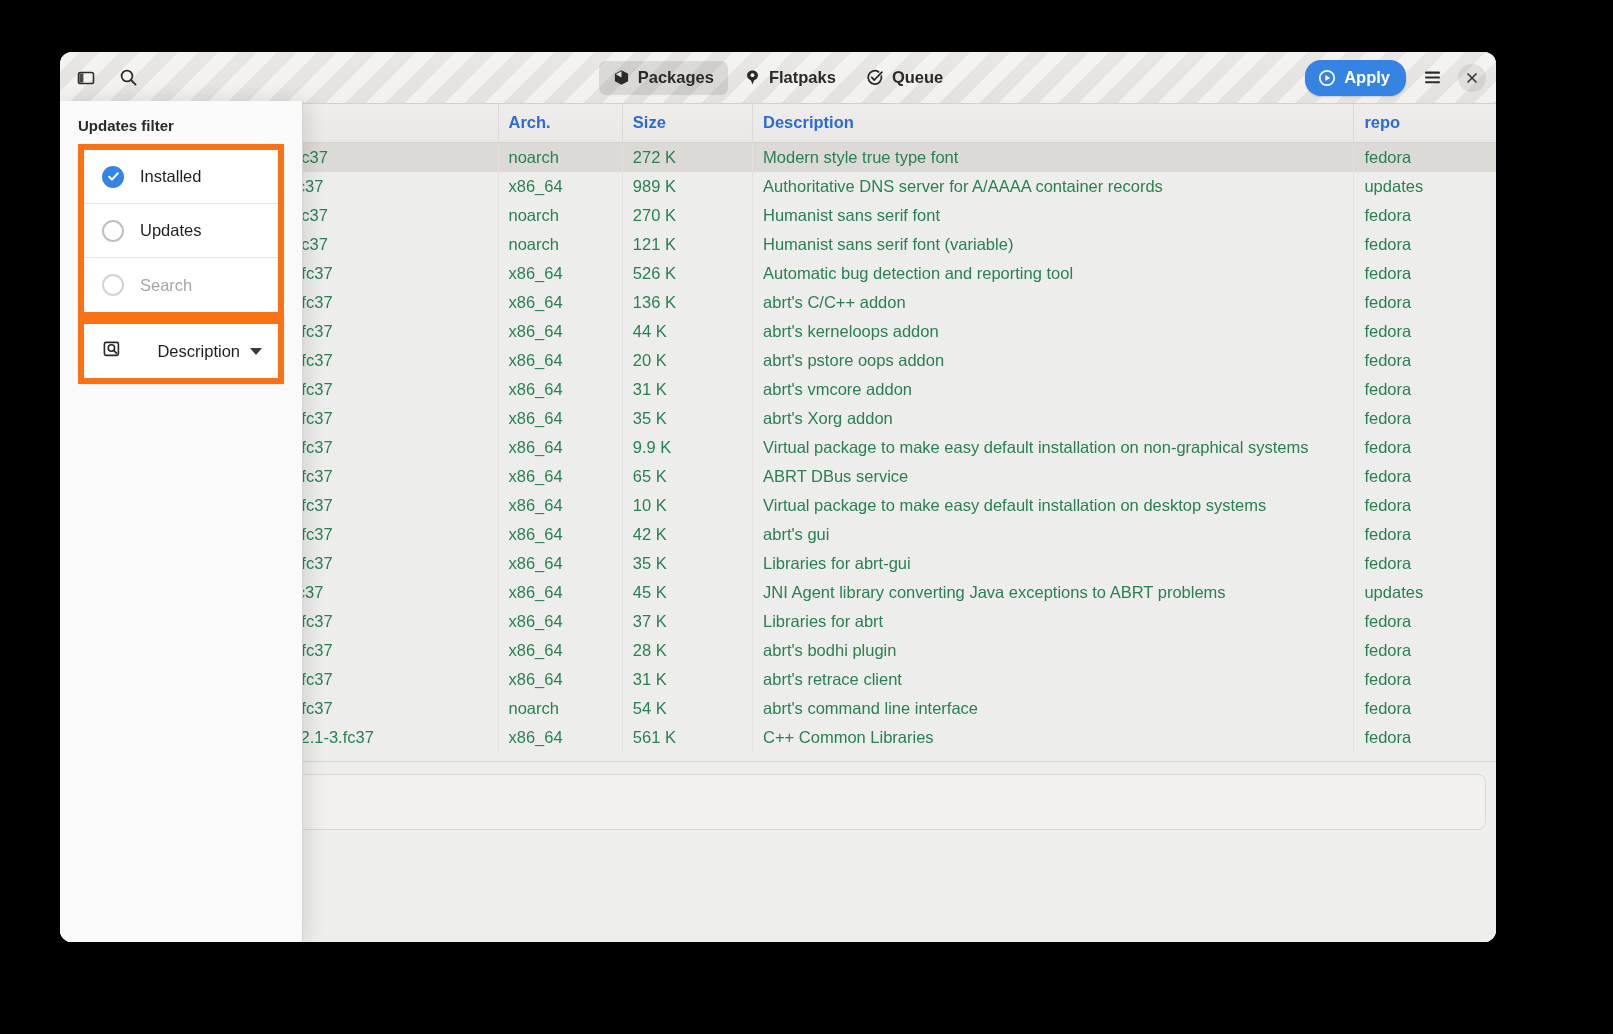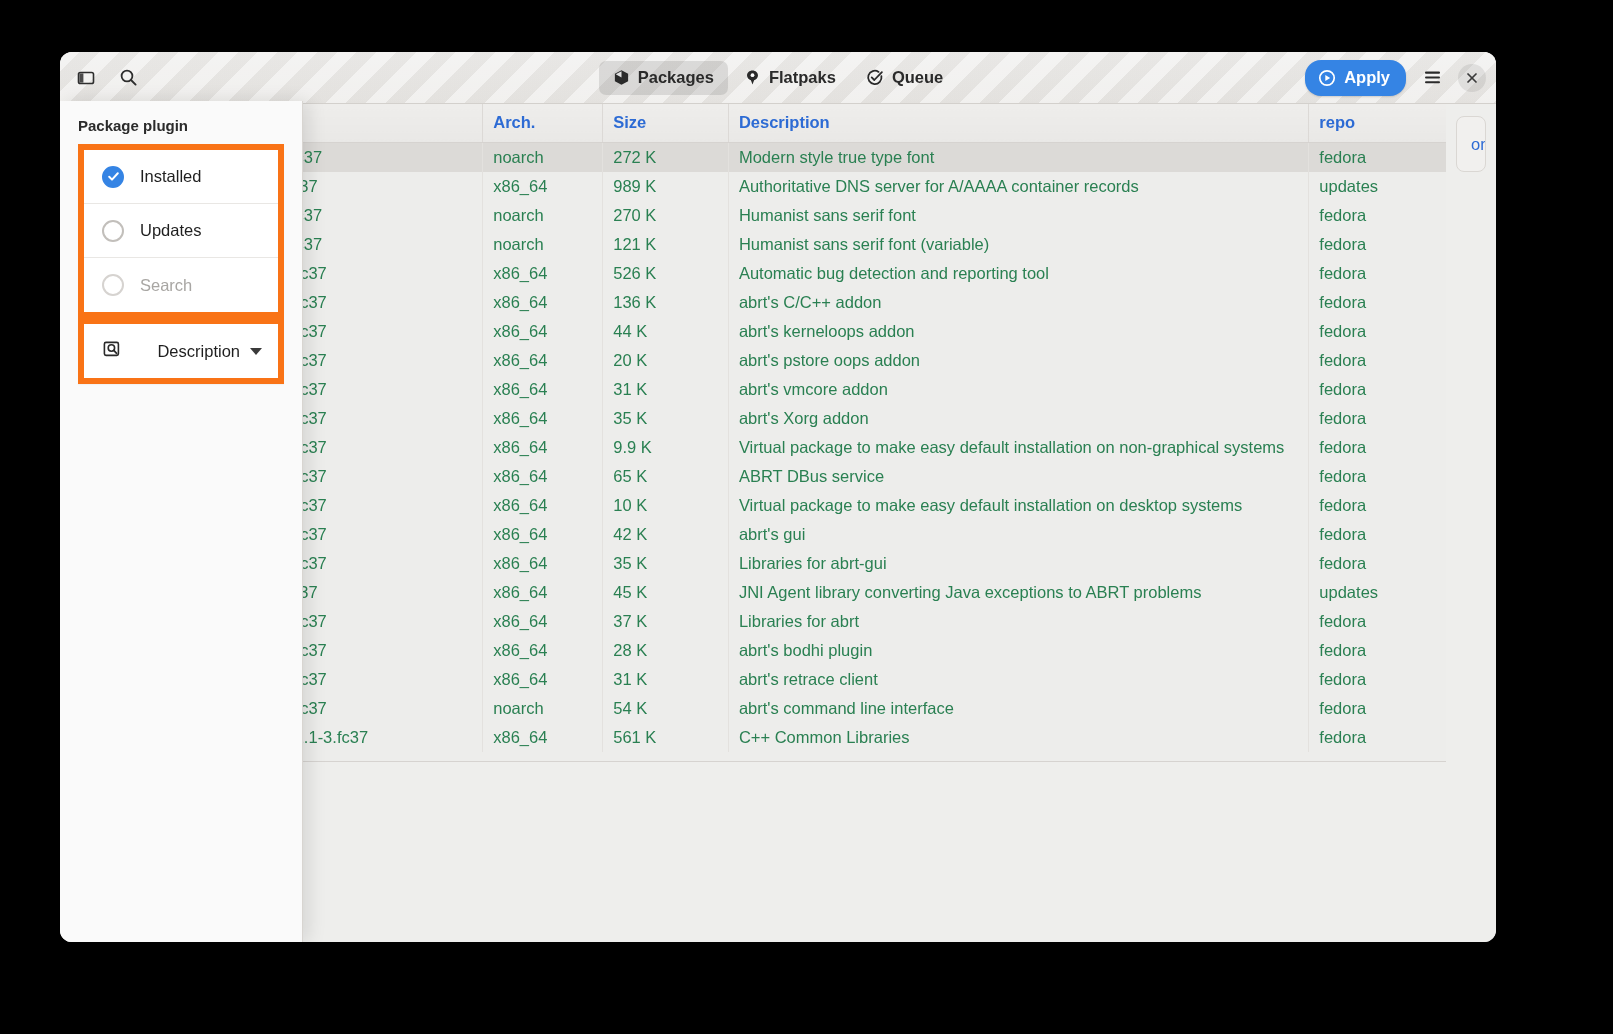--- a/index.html
+++ b/index.html
@@ -105,20 +105,21 @@
     cursor: pointer; border: none;
     color: #3a3a3a;
   }
 
   
   .content {
     position: relative;
     height: 838px;
     background: #eeeeec;
     display: flex;
+    flex-direction: column;
   }
 
   
   .table-wrap {
     position: relative;
     margin: 0;
     height: 658px;
     overflow: hidden;
     background: #ededeb;
     border-bottom: 1px solid #d6d3d0;
@@ -533,21 +534,21 @@
     <div class="infopane">
       <span class="info-text">ont</span>
     </div>
 
     <div class="filler"></div>
   </div>
 </div>
 
 <div class="sidebar">
 
-  <div class="sb-heading">Package plugin</div>
+  <div class="sb-heading">Updates filter</div>
 
   <div class="sb-card">
 
     <div class="sb-row">
       <span class="radio checked">
         <svg width="13" height="13" viewBox="0 0 13 13">
           <path d="M2.2 6.8 L5 9.6 L10.8 3.3" fill="none" stroke="#ffffff" stroke-width="2" stroke-linecap="round" stroke-linejoin="round"></path>
         </svg>
       </span>
       <span>Installed</span>

